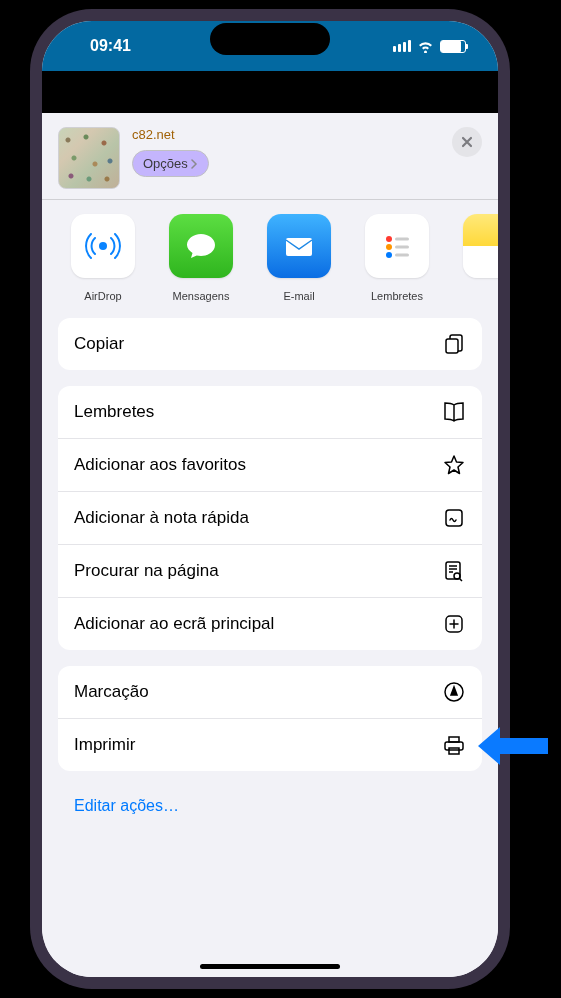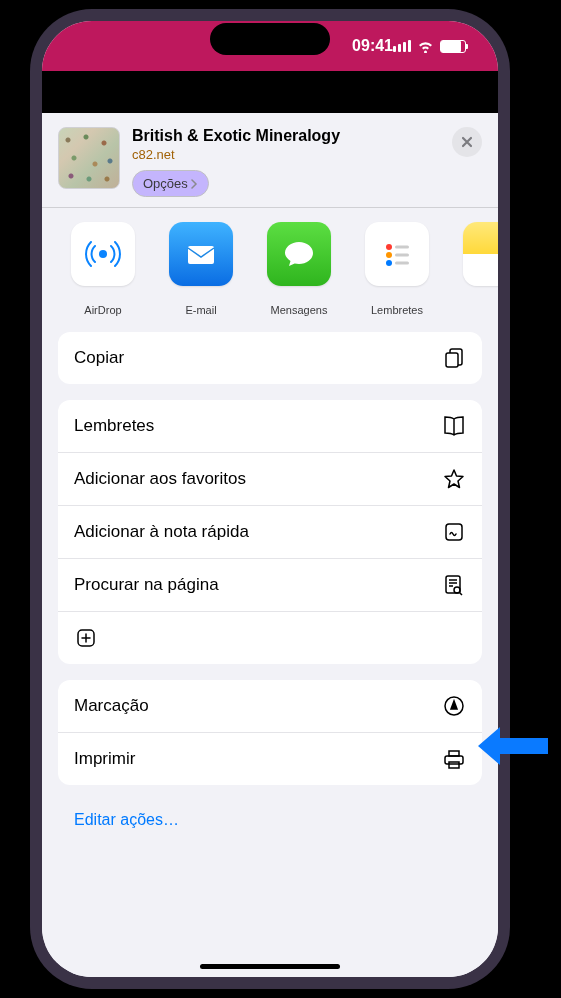--- a/index.html
+++ b/index.html
@@ -30,23 +30,23 @@
     .phone-screen {
       width: 100%;
       height: 100%;
       background: #f2f2f7;
       border-radius: 50px;
       overflow: hidden;
       position: relative;
     }
     .status-bar {
       height: 50px;
-      background: #be185d;
-      display: flex;
-      justify-content: flex-end;
+      background: #0369a1;
+      display: flex;
+      justify-content: space-between;
       align-items: center;
       padding: 0 32px;
       color: #fff;
       font-size: 16px;
       font-weight: 600;
     }
     .status-left { padding-left: 16px; }
     .status-right { display: flex; gap: 6px; align-items: center; }
     .dynamic-island {
       position: absolute;
@@ -160,21 +160,21 @@
     .app-row {
       display: flex;
       gap: 8px;
       padding: 14px 16px 16px;
       overflow: hidden;
     }
     .app-item {
       display: flex;
       flex-direction: column;
       align-items: center;
-      gap: 18px;
+      gap: 12px;
       width: 90px;
       flex-shrink: 0;
     }
     .app-icon {
       width: 64px;
       height: 64px;
       border-radius: 14px;
       display: flex;
       align-items: center;
       justify-content: center;
@@ -269,21 +269,20 @@
       </div>
     </div>
 
     <div class="black-strip"></div>
 
     <div class="sheet">
 
       <div class="sheet-header">
         <div class="thumb"></div>
         <div class="header-info">
-          <div class="page-title">British &amp; Exotic Mineralogy</div>
           <div class="page-url">c82.net</div>
           <div class="options-btn">
             <span>Opções</span>
             <svg width="8" height="10" viewBox="0 0 8 10">
                 <path d="M2 1l4 4-4 4" stroke="#8a8a8e" stroke-width="1.5" fill="none" stroke-linecap="round"></path>
               </svg>
           </div>
         </div>
         <div class="close-btn">
           <svg width="14" height="14" viewBox="0 0 14 14">
@@ -296,35 +295,35 @@
         <div class="app-item">
           <div class="app-icon airdrop-bg">
             <svg width="44" height="44" viewBox="0 0 44 44">
                 <circle cx="22" cy="22" r="4" fill="#0a84ff"></circle>
                 <path d="M14 14a11 11 0 000 16M30 14a11 11 0 010 16M10 10a17 17 0 000 24M34 10a17 17 0 010 24" stroke="#0a84ff" stroke-width="2" fill="none" stroke-linecap="round"></path>
               </svg>
           </div>
           <div class="app-label">AirDrop</div>
         </div>
         <div class="app-item">
+          <div class="app-icon messages-bg">
+            <svg width="40" height="40" viewBox="0 0 40 40">
+                <path d="M20 8c8 0 14 5 14 11s-6 11-14 11c-1.5 0-3-.2-4.3-.5L10 32l1.5-5C8.5 25 6 22 6 19c0-6 6-11 14-11z" fill="#fff"></path>
+              </svg>
+          </div>
+          <div class="app-label">Mensagens</div>
+        </div>
+        <div class="app-item">
           <div class="app-icon mail-bg">
             <svg width="40" height="40" viewBox="0 0 40 40">
                 <rect x="7" y="12" width="26" height="18" rx="2" fill="#fff"></rect>
                 <path d="M7 14l13 9 13-9" stroke="#1e88e5" stroke-width="1.5" fill="none"></path>
               </svg>
           </div>
           <div class="app-label">E-mail</div>
-        </div>
-        <div class="app-item">
-          <div class="app-icon messages-bg">
-            <svg width="40" height="40" viewBox="0 0 40 40">
-                <path d="M20 8c8 0 14 5 14 11s-6 11-14 11c-1.5 0-3-.2-4.3-.5L10 32l1.5-5C8.5 25 6 22 6 19c0-6 6-11 14-11z" fill="#fff"></path>
-              </svg>
-          </div>
-          <div class="app-label">Mensagens</div>
         </div>
         <div class="app-item">
           <div class="app-icon reminders-bg">
             <svg width="40" height="40" viewBox="0 0 40 40">
               <circle cx="12" cy="13" r="3" fill="#ff3b30"></circle>
                 <rect x="18" y="11.5" width="14" height="3" rx="1.5" fill="#ccc"></rect>
               <circle cx="12" cy="21" r="3" fill="#ff9500"></circle>
                 <rect x="18" y="19.5" width="14" height="3" rx="1.5" fill="#ccc"></rect>
               <circle cx="12" cy="29" r="3" fill="#007aff"></circle>
                 <rect x="18" y="27.5" width="14" height="3" rx="1.5" fill="#ccc"></rect>
@@ -381,20 +380,21 @@
           <span class="action-icon">
             <svg width="20" height="22" viewBox="0 0 20 22" fill="none" stroke="#000" stroke-width="1.5">
                 <rect x="2" y="2" width="14" height="17" rx="2"></rect>
                 <path d="M5 6h8M5 9h8M5 12h4"></path>
                 <circle cx="13" cy="16" r="3"></circle>
                 <path d="M15.5 18.5L18 21"></path>
               </svg>
           </span>
         </div>
         <div class="action-row">
+          <span class="action-label">Adicionar ao ecrã principal</span>
           <span class="action-icon">
             <svg width="20" height="20" viewBox="0 0 20 20" fill="none" stroke="#000" stroke-width="1.5">
                 <rect x="2" y="2" width="16" height="16" rx="4"></rect>
                 <path d="M10 6v8M6 10h8" stroke-linecap="round"></path>
               </svg>
           </span>
         </div>
       </div>
 
       <div class="action-section">

